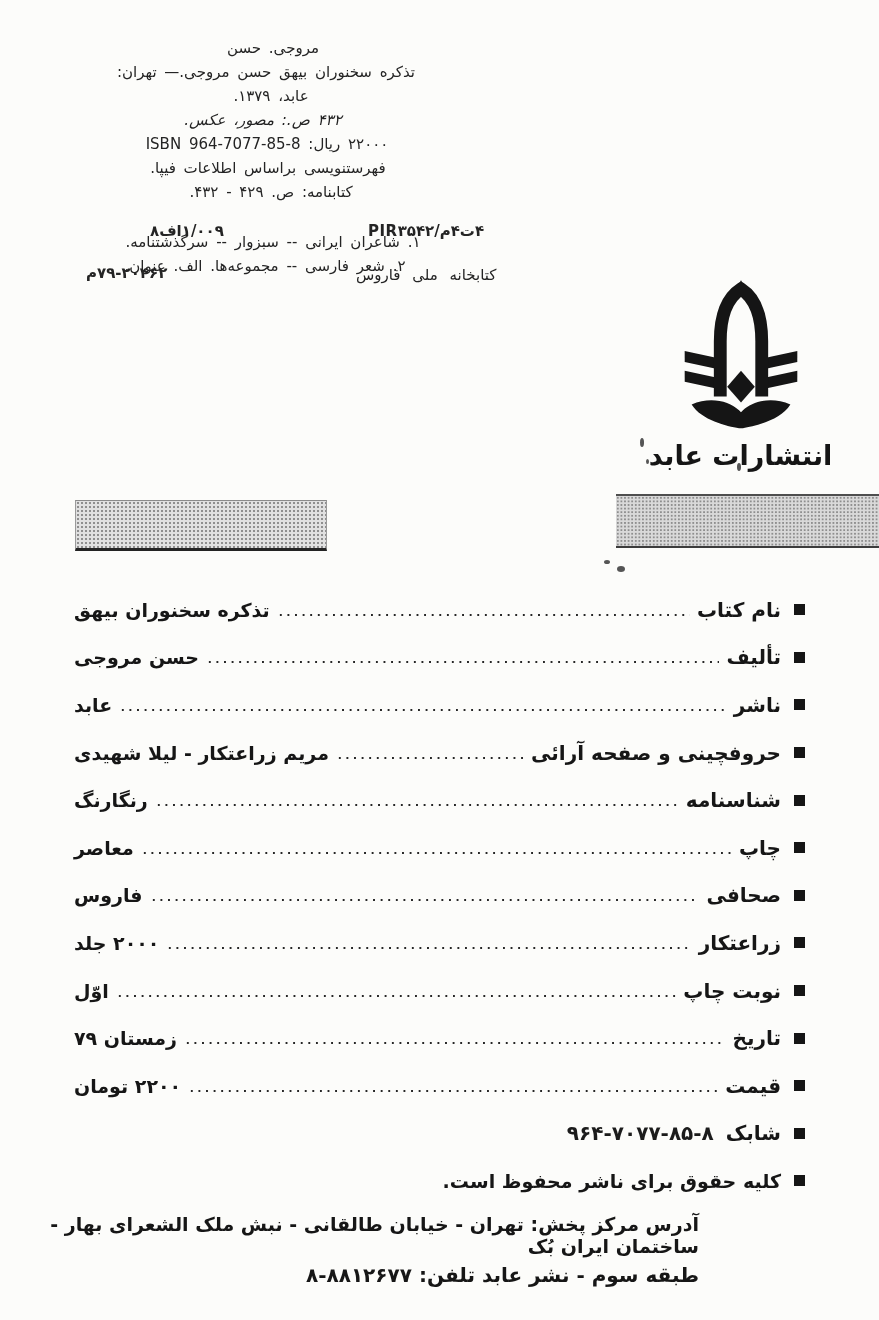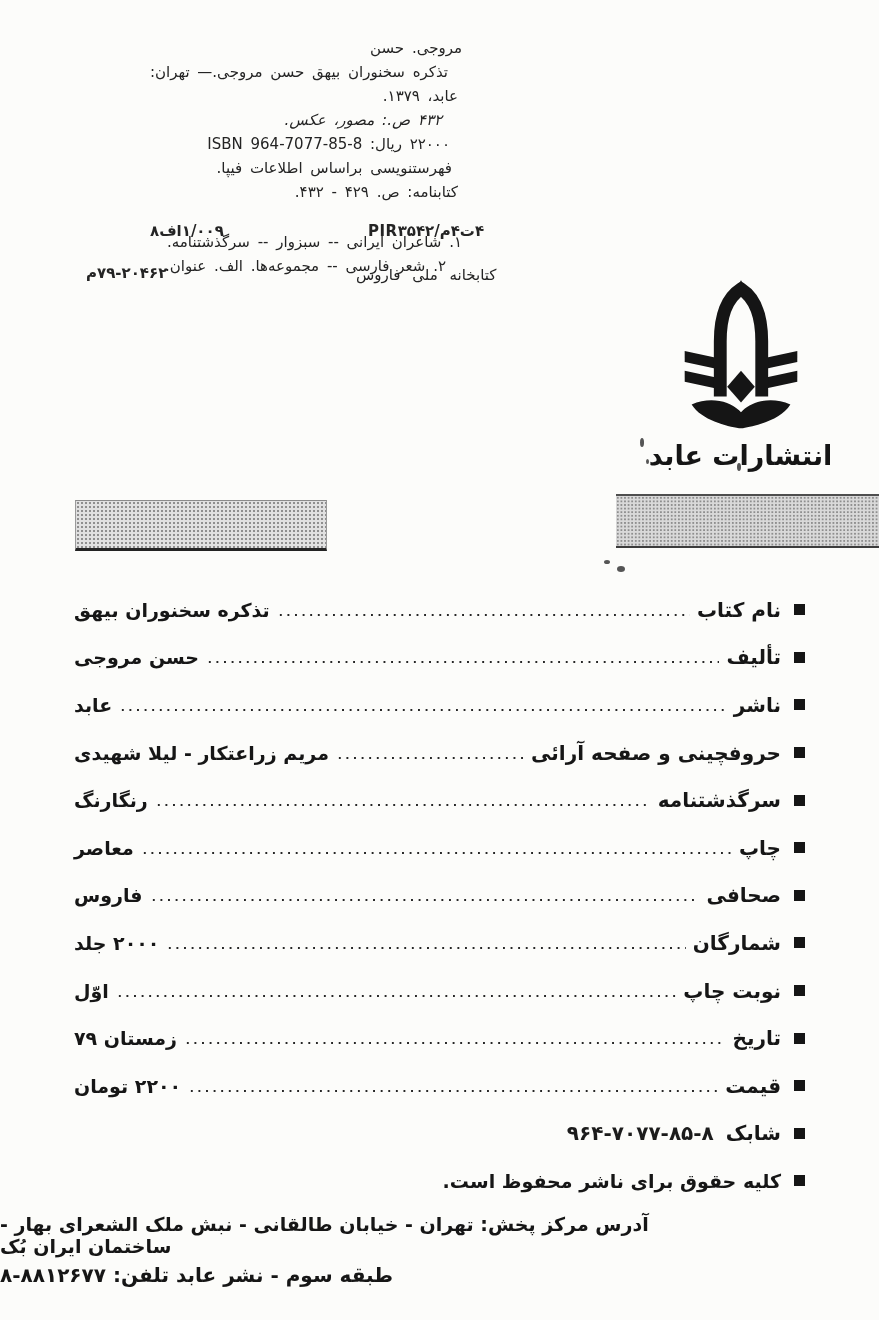--- a/index.html
+++ b/index.html
@@ -4,21 +4,21 @@
 <style>
   html,body{margin:0;padding:0;background:#9a9a9a;}
   .page{
     position:relative;width:879px;height:1320px;margin:0 auto;
     background:#fcfcfa;color:#1b1b1b;overflow:hidden;
     font-family:"DejaVu Sans",sans-serif;
   }
   
   .cip{
     position:absolute;top:36px;left:84px;width:378px;
-    direction:rtl;text-align:right;
+    direction:rtl;text-align:center;
     font-size:15px;line-height:24px;word-spacing:3px;color:#242424;
   }
   .cip .ln{white-space:nowrap;}
   .ltr-override{direction:ltr;unicode-bidi:bidi-override;display:inline-block;}
   .cat-num{position:absolute;font-size:15px;font-weight:bold;color:#242424;letter-spacing:0.5px;}
   .lc-num{top:222px;left:368px;}
   .dewey-num{top:222px;left:150px;}
   .natlib-label{position:absolute;top:266px;left:356px;direction:rtl;font-size:15px;word-spacing:7px;color:#242424;}
   .natlib-num{top:264px;left:86px;font-weight:bold;}
   
@@ -57,21 +57,21 @@
     background-size:7.6px 12px;background-repeat:repeat-x;background-position:left bottom;
   }
   .val{font-weight:bold;font-size:19px;white-space:nowrap;color:#161616;}
   .isbn-fa{font-weight:bold;font-size:20px;margin-right:12px;white-space:nowrap;}
   .spacer{flex:1;}
   .isbn-latin{
     direction:ltr;font-family:"Liberation Sans","DejaVu Sans",sans-serif;
     font-size:21px;color:#2e2e2e;letter-spacing:0.5px;white-space:nowrap;
   }
   
-  .footer-line{position:absolute;left:0;width:699px;text-align:left;direction:rtl;font-weight:bold;color:#161616;}
+  .footer-line{position:absolute;left:0;width:699px;text-align:right;direction:rtl;font-weight:bold;color:#161616;}
   .footer-address{top:1213px;font-size:19px;}
   .footer-line2{top:1263px;font-size:20px;}
 </style>
 </head>
 <body>
 
 <div class="page">
 
   <div class="cip" id="cip-block">
       <div class="ln" style="padding-right: 0px;">مروجی. حسن</div>
@@ -135,39 +135,39 @@
         <span class="val">عابد</span>
       </div>
       <div class="row">
         <span class="bullet"></span>
         <span class="lbl">حروفچینی و صفحه آرائی</span>
         <span class="leader"></span>
         <span class="val">مریم زراعتکار - لیلا شهیدی</span>
       </div>
       <div class="row">
         <span class="bullet"></span>
-        <span class="lbl">سرگذشتنامه</span>
+        <span class="lbl">شناسنامه</span>
         <span class="leader"></span>
         <span class="val">رنگارنگ</span>
       </div>
       <div class="row">
         <span class="bullet"></span>
         <span class="lbl">چاپ</span>
         <span class="leader"></span>
         <span class="val">معاصر</span>
       </div>
       <div class="row">
         <span class="bullet"></span>
         <span class="lbl">صحافی</span>
         <span class="leader"></span>
         <span class="val">فاروس</span>
       </div>
       <div class="row">
         <span class="bullet"></span>
-        <span class="lbl">شمارگان</span>
+        <span class="lbl">زراعتکار</span>
         <span class="leader"></span>
         <span class="val">۲۰۰۰ جلد</span>
       </div>
       <div class="row">
         <span class="bullet"></span>
         <span class="lbl">نوبت چاپ</span>
         <span class="leader"></span>
         <span class="val">اوّل</span>
       </div>
       <div class="row">

